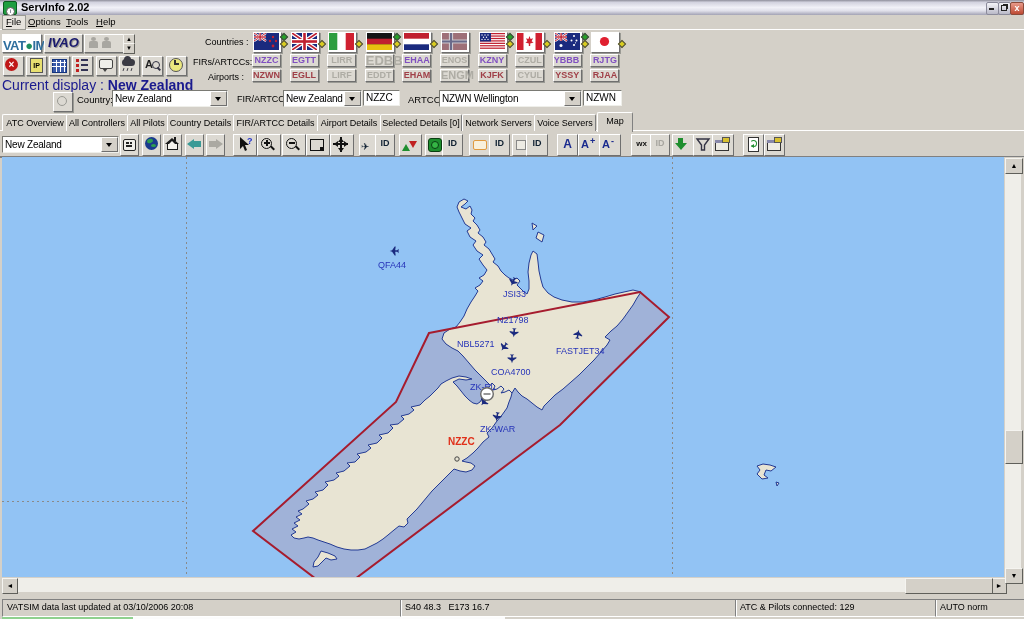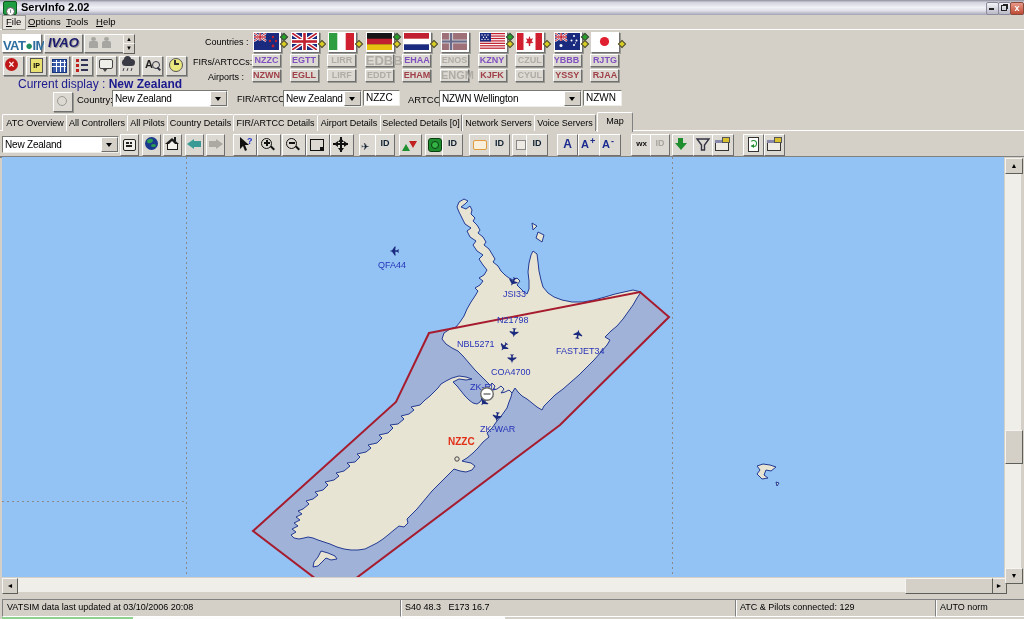--- a/index.html
+++ b/index.html
@@ -78,21 +78,21 @@
     <div class="abs" style="left:131px;top:68px;width:1px;height:3px;background:#3A3A44;transform:rotate(20deg);"></div>
 <div class="btn" style="left:142px;top:56px;width:19px;height:18px;"></div>
 <div class="abs" style="left:145px;top:58px;font-size:11px;font-weight:bold;color:#222;">A</div>
     <div class="abs" style="left:152px;top:61px;width:6px;height:6px;border:1.5px solid #334;border-radius:50%;"></div>
     <div class="abs" style="left:157px;top:68px;width:4px;height:1.5px;background:#334;transform:rotate(45deg);"></div>
 <div class="btn" style="left:166px;top:56px;width:19px;height:18px;"></div>
 <div class="abs" style="left:169px;top:58px;width:12px;height:12px;background:#EAE77E;border:1px solid #555;border-radius:50%;"></div>
     <div class="abs" style="left:174px;top:60px;width:1.5px;height:5px;background:#333;"></div>
     <div class="abs" style="left:175px;top:63px;width:4px;height:1.5px;background:#333;"></div>
 
-<div class="abs" style="left:18px;top:77px;font-size:12px;color:#1A1A8E;">Current display : <b>New Zealand</b></div>
+<div class="abs" style="left:2px;top:77px;font-size:14px;color:#1A1A8E;">Current display : <b>New Zealand</b></div>
 
 <div class="lbl" style="left:205px;top:37px;">Countries :</div>
 <div class="lbl" style="left:193px;top:57px;">FIRs/ARTCCs:</div>
 <div class="lbl" style="left:208px;top:71.5px;">Airports :</div>
 
 <div id="flags">
       <div class="abs" style="left:253px;top:32px;width:27px;height:19px;background:#fff;border:1px solid;border-color:#FFFFFF #6F6F6F #6F6F6F #FFFFFF;box-shadow:1px 1px 0 #9a9a94;"></div>
       <div class="abs" style="left:254px;top:33px;width:25px;height:17px;"><svg width="25" height="17">
           <rect width="25" height="17" fill="#1A2A7E"></rect>
           <rect width="12" height="8" fill="#1A2A7E"></rect>

